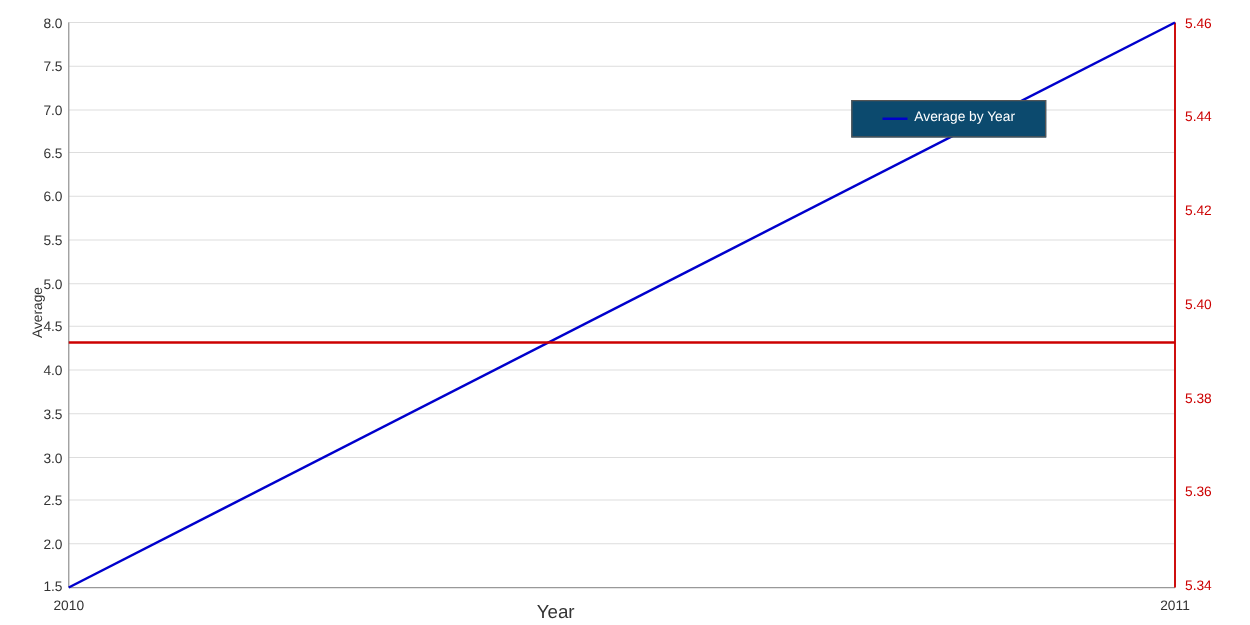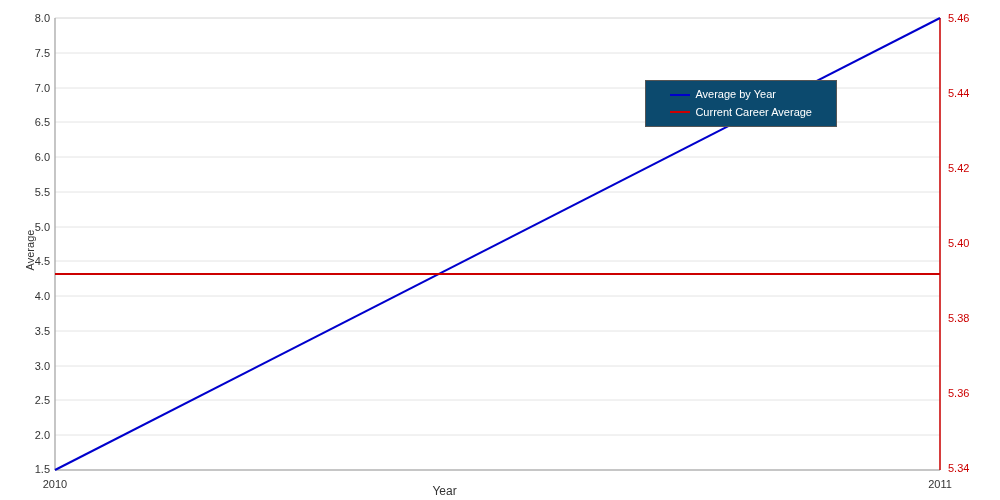--- a/index.html
+++ b/index.html
@@ -102,23 +102,19 @@
 
     <line x1="55" y1="274" x2="940" y2="274" stroke="#cc0000" stroke-width="2"></line>
 
   </svg>
 
   <div class="legend-box">
     <div class="legend-item">
       <span class="legend-line legend-blue"></span>
       <span>Average by Year</span>
     </div>
-    <div class="legend-item">
-      <span class="legend-line legend-red"></span>
-      <span>Current Career Average</span>
-    </div>
   </div>
 
   <div style="position:absolute; left:10px; top:50%; transform:translateY(-50%) rotate(-90deg); transform-origin: center center; font-size:11px; color:#333; white-space:nowrap;">Average</div>
 
-  <div style="position:absolute; bottom:2px; left:50%; transform:translateX(-50%); font-size:12px; color:#333;">Year</div>
+  <div style="position:absolute; bottom:2px; left:50%; transform:translateX(-50%); font-size:15px; color:#333;">Year</div>
 
 </div>
 
 </body></html>

